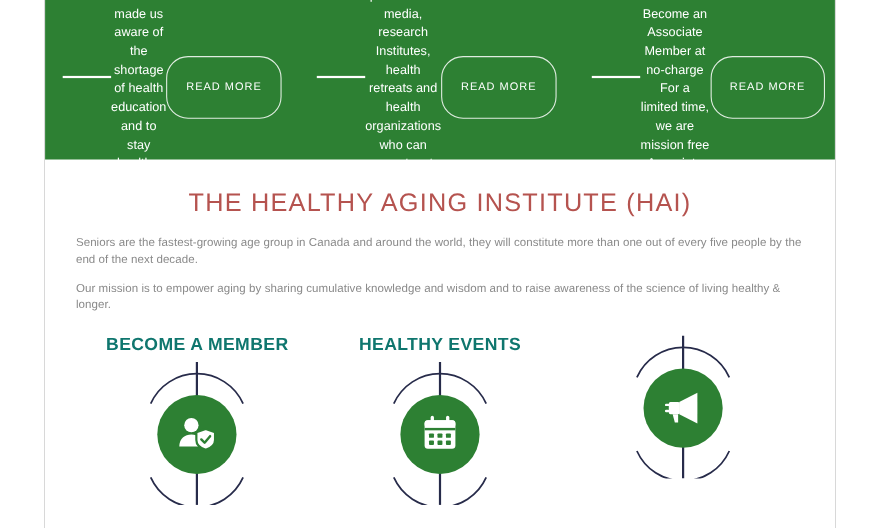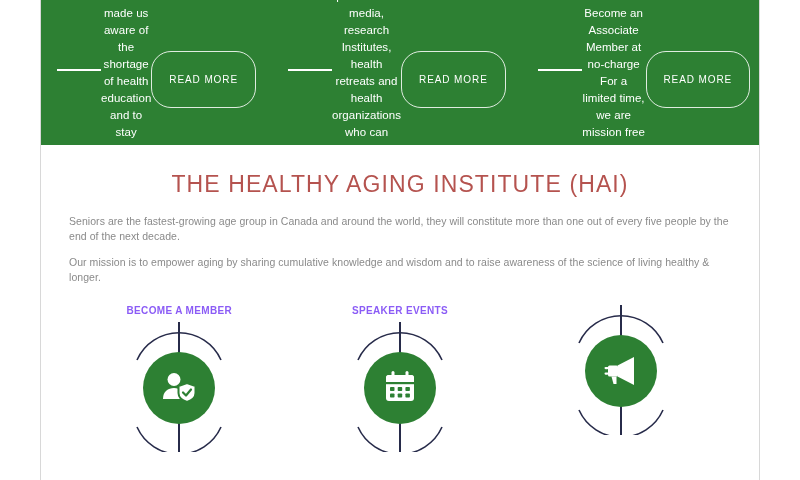--- a/index.html
+++ b/index.html
@@ -124,22 +124,22 @@
 
   .feature {
     flex: 1 1 0;
     display: flex;
     flex-direction: column;
     align-items: center;
     position: relative;
   }
 
   .feature-title {
-    color: #8b5cf6;
-    font-size: 10px;
+    color: #0f766e;
+    font-size: 16px;
     font-weight: bold;
     letter-spacing: 0.35px;
     margin-bottom: 6px;
   }
 
   .feature-emblem {
     position: relative;
     width: 120px;
     height: 130px;
   }
@@ -213,21 +213,21 @@
                 <circle cx="13" cy="8.5" r="6.5" fill="#ffffff"></circle>
                 <path d="M2 28 C2 20.5 7 17 13 17 C19 17 24 20.5 24 28 Z" fill="#ffffff"></path>
                 <path d="M26 12 L34.5 15 L34.5 22 C34.5 26.5 30.5 29.5 26 31 C21.5 29.5 17.5 26.5 17.5 22 L17.5 15 Z" fill="#ffffff" stroke="#2d8033" stroke-width="2"></path>
                 <path d="M22 21.5 L25 24.5 L30 18.5" fill="none" stroke="#2d8033" stroke-width="2.2" stroke-linecap="round" stroke-linejoin="round"></path>
               </svg>
             </div>
           </div>
         </div>
 
         <div class="feature">
-          <div class="feature-title">SPEAKER EVENTS</div>
+          <div class="feature-title">HEALTHY EVENTS</div>
           <div class="feature-emblem">
             <svg class="emblem-svg" width="120" height="130" viewBox="0 0 120 130">
               <line x1="60" y1="0" x2="60" y2="130" stroke="#272b4a" stroke-width="2"></line>
               <path d="M18 38 A 46 46 0 0 1 102 38" fill="none" stroke="#272b4a" stroke-width="1.6"></path>
               <path d="M18 105 A 46 46 0 0 0 102 105" fill="none" stroke="#272b4a" stroke-width="1.6"></path>
               <circle cx="60" cy="66" r="36" fill="#2d8033"></circle>
             </svg>
             <div class="icon-glyph">
               <svg width="34" height="34" viewBox="0 0 34 34">
                 <rect x="3" y="5" width="28" height="26" rx="3" fill="#ffffff"></rect>

